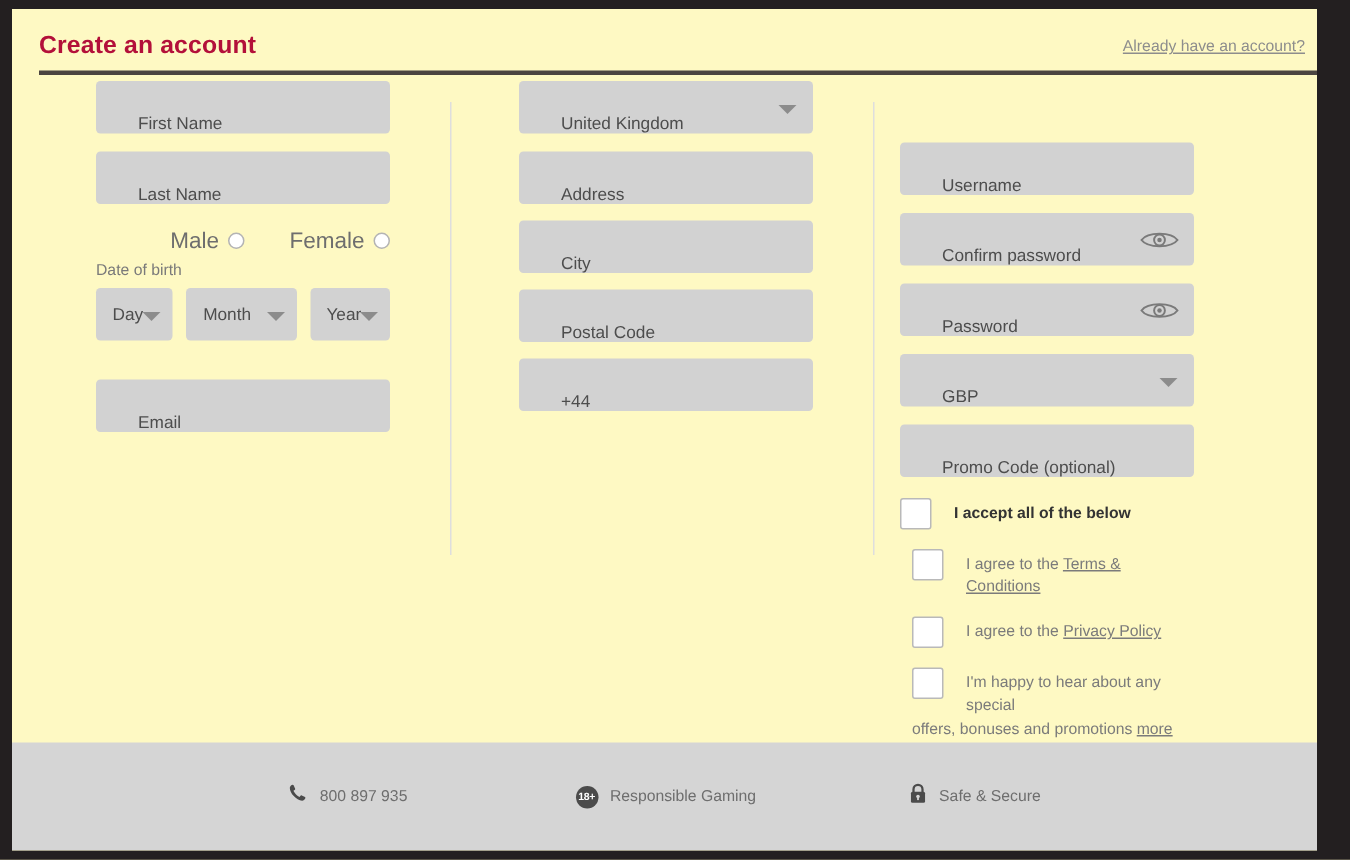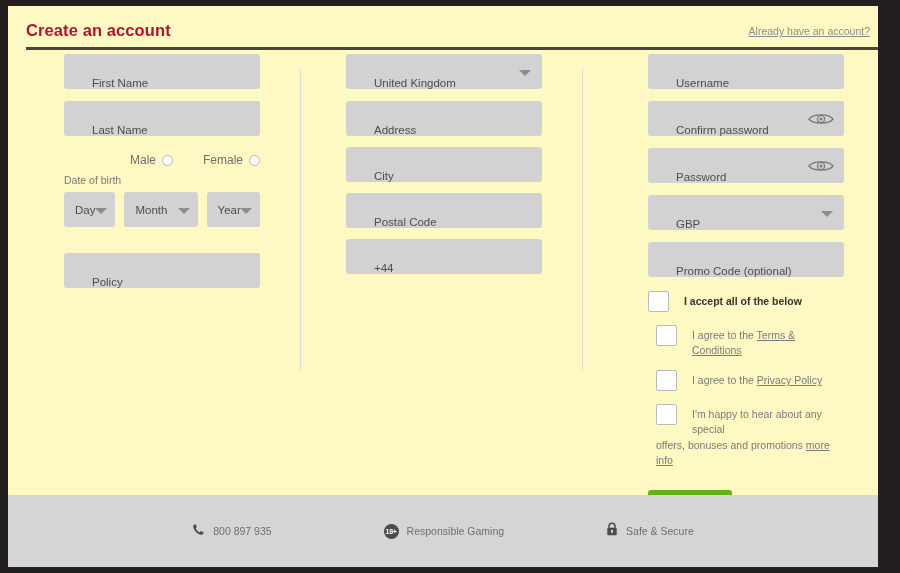--- a/index.html
+++ b/index.html
@@ -46,21 +46,21 @@
   }
 
   
   .columns {
     position: absolute;
     left: 0; top: 48px; right: 0; height: 440px;
   }
   .col { position: absolute; top: 0; }
   .col-left   { left: 56px;  width: 196px; }
   .col-mid    { left: 338px; width: 196px; }
-  .col-right  { left: 640px; width: 196px; }
+  .col-right  { left: 592px; width: 196px; margin-top: 41px; }
 
   .divider {
     position: absolute;
     top: 14px;
     width: 1px; height: 302px;
     background: #dedede;
   }
   .divider-1 { left: 292px; }
   .divider-2 { left: 574px; }
 
@@ -110,21 +110,21 @@
     display: flex;
     align-items: center;
     justify-content: flex-end;
     gap: 8px;
   }
   .gender-opt {
     display: flex; align-items: center; gap: 6px;
     cursor: pointer;
   }
   .gender-opt span {
-    font-size: 12px;
+    font-size: 15px;
     color: #6e6e6e;
   }
   .radio {
     width: 11px; height: 11px;
     border: 1px solid #b4b4b4;
     border-radius: 50%;
     background: #fff;
   }
   .gender-gap { width: 14px; }
 
@@ -304,21 +304,21 @@
         </div>
         <div class="dob-sel dob-year">
           <span class="ph">Year</span>
           <span class="caret"></span>
         </div>
       </div>
 
       <div class="spacer-email"></div>
 
       <div class="field">
-        <span class="ph">Policy</span>
+        <span class="ph">Email</span>
       </div>
 
     </div>
 
     <div class="col col-mid">
 
       <div class="field select">
         <span class="ph">United Kingdom</span>
         <span class="caret"></span>
       </div>

